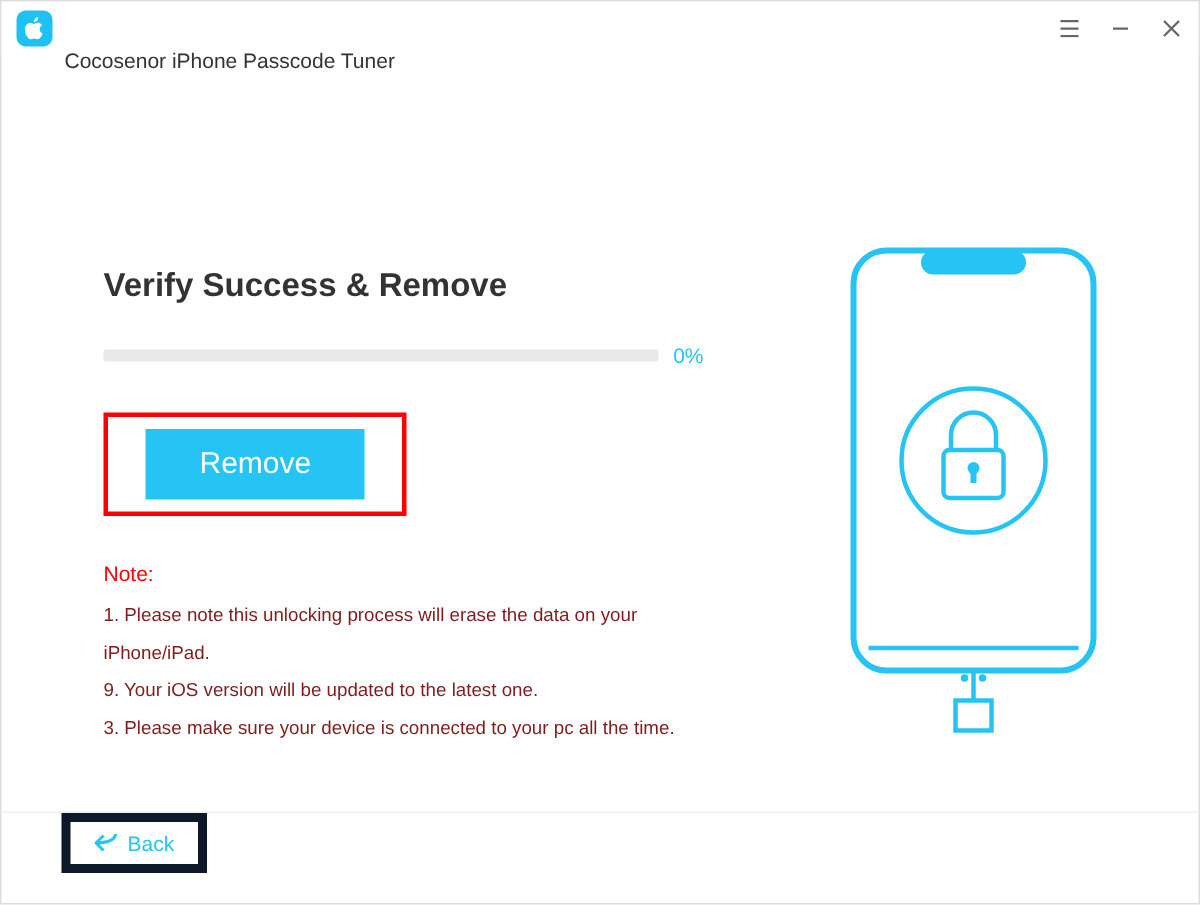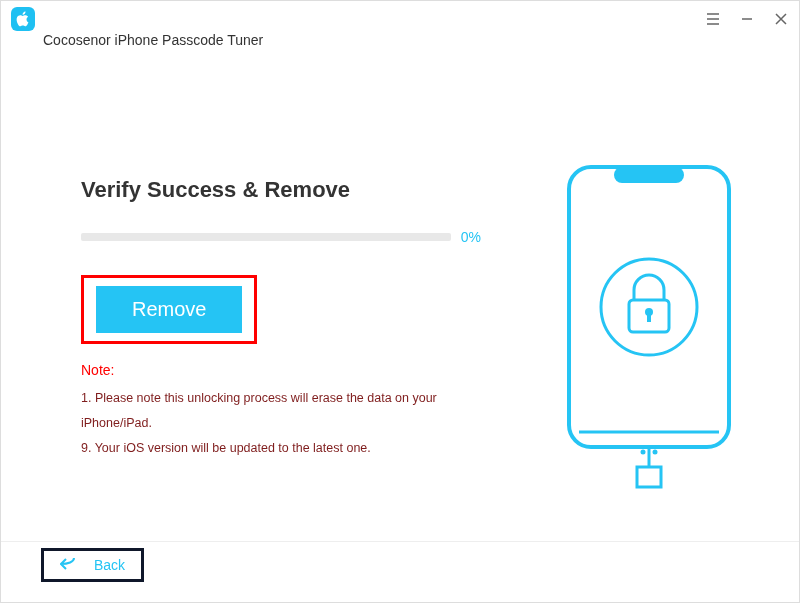--- a/index.html
+++ b/index.html
@@ -54,21 +54,21 @@
       cursor: pointer;
       font-size: 14px;
     }
     .main {
       position: relative;
       padding: 0 60px;
       height: calc(100% - 36px - 60px);
     }
     .content-left {
       position: absolute;
-      left: 80px;
+      left: 68px;
       top: 140px;
       width: 400px;
     }
     .heading {
       font-size: 22px;
       font-weight: 600;
       color: #333;
       margin-bottom: 26px;
     }
     .progress-row {
@@ -90,22 +90,22 @@
       width: 0%;
       background: #25c4f4;
     }
     .progress-pct {
       color: #25c4f4;
       font-size: 14px;
     }
     .remove-button-wrap {
       display: inline-block;
       border: 3px solid #ff0000;
-      padding: 8px 12px;
-      margin-bottom: 18px;
+      padding: 8px 25px;
+      margin-bottom: 30px;
     }
     .remove-button {
       background: #25c4f4;
       color: #fff;
       border: none;
       font-size: 20px;
       padding: 12px 36px;
       cursor: pointer;
       font-weight: 400;
     }
@@ -121,29 +121,29 @@
     }
     .phone-illustration {
       position: absolute;
       right: 60px;
       top: 125px;
     }
     .back-button {
       position: absolute;
       left: 40px;
       bottom: 20px;
-      border: 3px solid #0f172a;
+      border: 6px solid #0f172a;
       color: #25c4f4;
       background: #fff;
       padding: 6px 16px;
       font-size: 14px;
       cursor: pointer;
       display: flex;
-      align-items: flex-start;
-      gap: 18px;
+      align-items: center;
+      gap: 6px;
     }
     .hr-bottom {
       position: absolute;
       bottom: 60px;
       left: 0;
       right: 0;
       border-top: 1px solid #eee;
     }
   </style>
 </head>
@@ -188,20 +188,21 @@
     </div>
 
     <div class="remove-button-wrap">
       <button class="remove-button">Remove</button>
     </div>
 
     <div class="note-title">Note:</div>
     <div class="notes-list">
       <div>1. Please note this unlocking process will erase the data on your iPhone/iPad.</div>
       <div>9. Your iOS version will be updated to the latest one.</div>
+      <div>3. Please make sure your device is connected to your pc all the time.</div>
     </div>
   </div>
 
   <div class="phone-illustration">
     <svg width="180" height="330" viewBox="0 0 180 330">
       <rect x="10" y="5" width="160" height="280" rx="22" fill="none" stroke="#25c4f4" stroke-width="4"></rect>
       <rect x="55" y="5" width="70" height="16" rx="8" fill="#25c4f4"></rect>
       <line x1="20" y1="270" x2="160" y2="270" stroke="#25c4f4" stroke-width="3"></line>
       <circle cx="90" cy="145" r="48" fill="none" stroke="#25c4f4" stroke-width="3"></circle>
       <path d="M75 138 v-10 a15 15 0 0 1 30 0 v10" fill="none" stroke="#25c4f4" stroke-width="3"></path>

